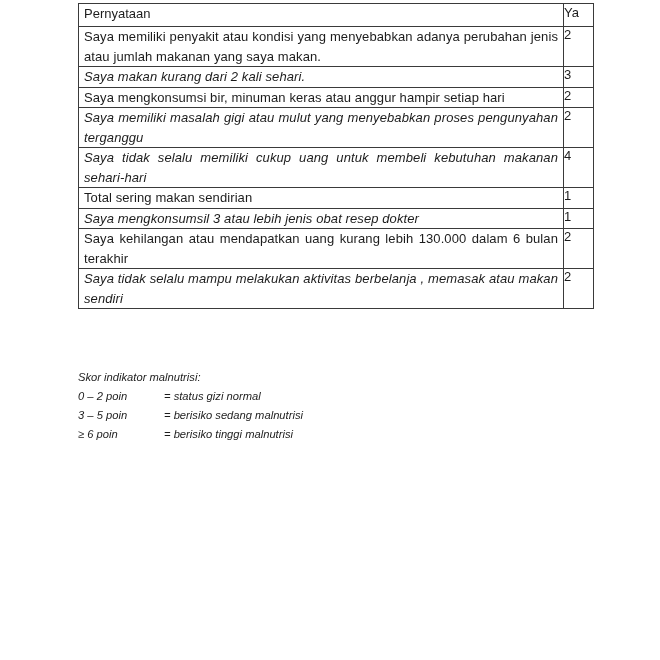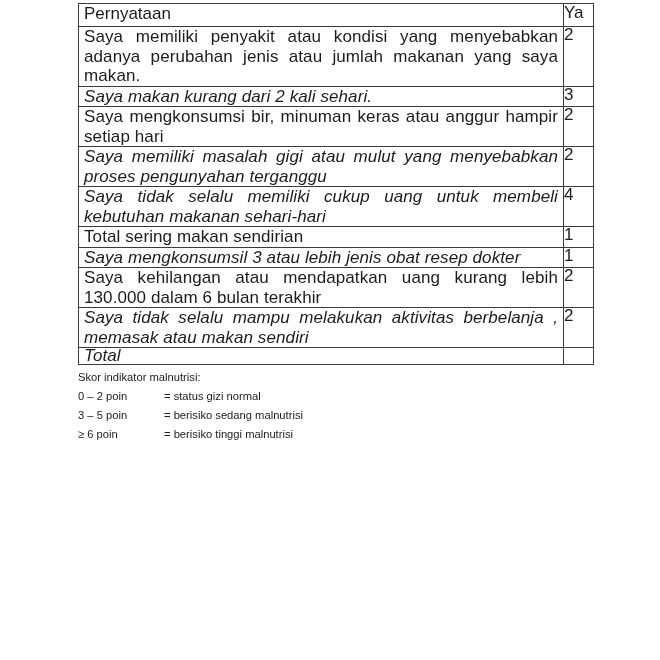--- a/index.html
+++ b/index.html
@@ -19,21 +19,21 @@
     position: absolute;
     left: 0; top: 0;
     width: 660px; height: 660px;
   }
   table.screening {
     position: absolute;
     left: 78px;
     top: 3px;
     width: 516px;
     border-collapse: collapse;
-    font-size: 17px;
+    font-size: 13px;
     line-height: 19.5px;
   }
   table.screening td, table.screening th {
     border: 1px solid #3a3a3a;
     padding: 0 5px;
     vertical-align: top;
     font-weight: normal;
   }
   table.screening th {
     text-align: left;
@@ -64,20 +64,21 @@
   tr.double td { height: 38px; }
   tr.total td { height: 16px; line-height: 16px; }
 
   .legend {
     position: absolute;
     left: 78px;
     top: 368px;
     font-size: 11.2px;
     line-height: 19px;
     color: #1c1c1c;
+    font-style: italic;
   }
   .legend .row {
     display: flex;
   }
   .legend .range {
     width: 86px;
   }
 </style>
 </head>
 <body>
@@ -119,24 +120,20 @@
       <td class="val">1</td>
     </tr>
     <tr class="double">
       <td class="stmt">Saya kehilangan atau mendapatkan uang kurang lebih 130.000 dalam 6 bulan terakhir</td>
       <td class="val">2</td>
     </tr>
     <tr class="double">
       <td class="stmt italic">Saya tidak selalu mampu melakukan aktivitas berbelanja , memasak atau makan sendiri</td>
       <td class="val">2</td>
     </tr>
-    <tr class="total">
-      <td class="stmt italic">Total</td>
-      <td class="val"></td>
-    </tr>
   </tbody>
     </table>
 
   <div class="legend">
     <div>Skor indikator malnutrisi:</div>
     <div class="row">
       <span class="range">0 – 2 poin</span>
       <span>=  status gizi normal</span>
     </div>
     <div class="row">

